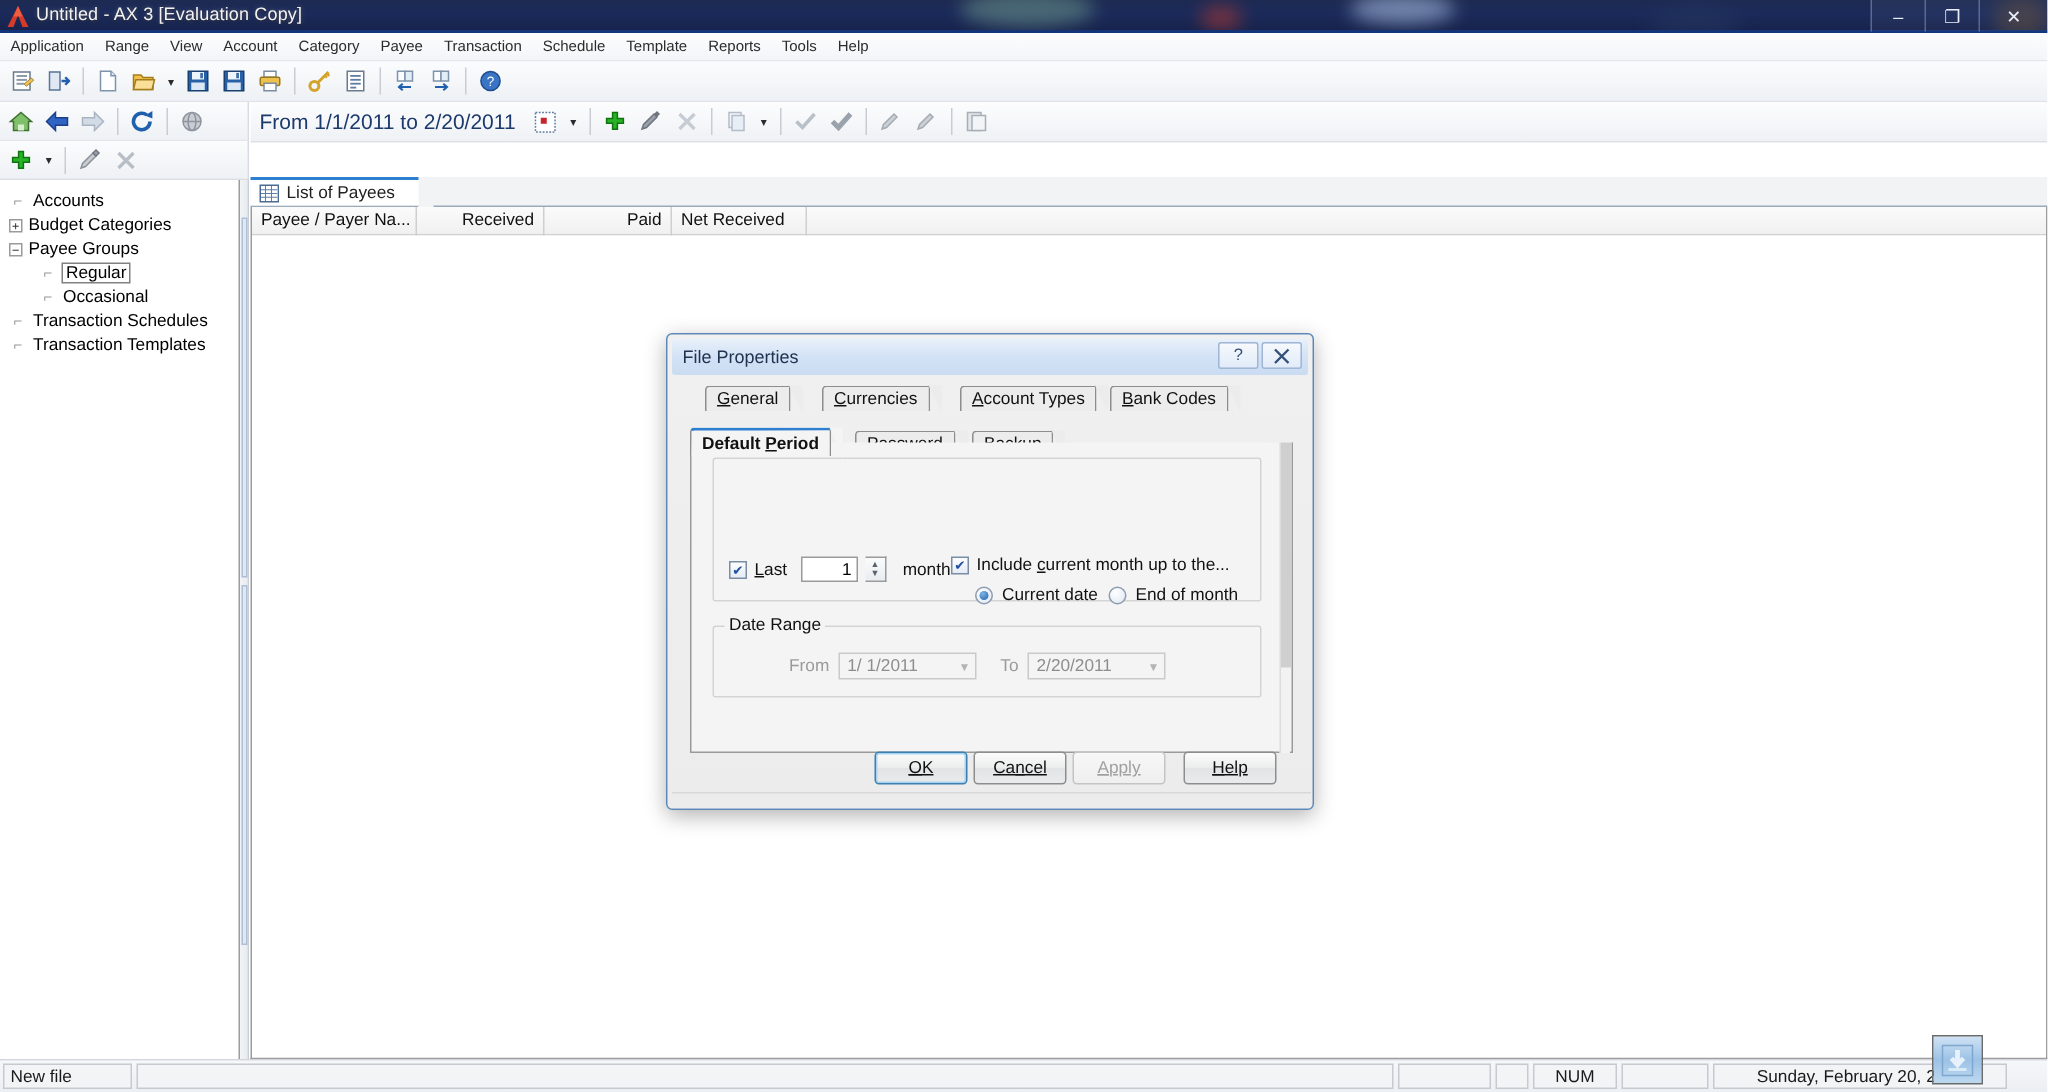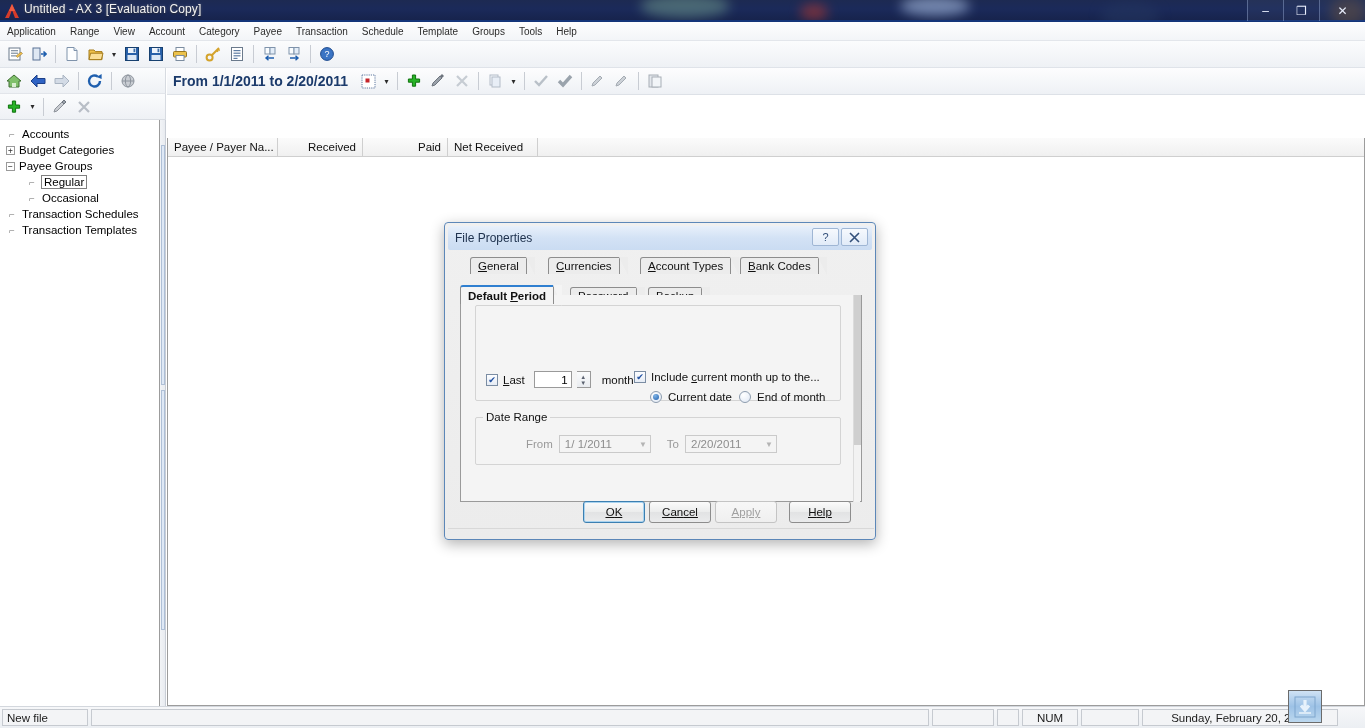--- a/index.html
+++ b/index.html
@@ -99,21 +99,21 @@
   }
   .splitter-grip { position:absolute; left:1px; width:4px; background:#dfe9f6; border:1px solid #aebfd6; }
 
   
   .periodbar {
     position: absolute; left: 167px; top: 68px; width: 1198px; height: 27px;
     background: linear-gradient(180deg,#fdfdfe 0%, #eef1f5 100%);
     border-bottom: 1px solid #dde1e7;
     display: flex; align-items: center; padding-left: 6px;
   }
-  .period-text { font-size: 14px; font-weight: bold; color: #1b3a6b; white-space: nowrap; }
+  .period-text { font-size: 14px; font-weight: normal; color: #1b3a6b; white-space: nowrap; }
 
   .captionbar {
     position: absolute; left: 167px; top: 95px; width: 1198px; height: 23px;
     background: linear-gradient(180deg,#eaf0fa 0%, #dce6f6 100%);
     border-bottom: 1px solid #c6d3e6;
     display: flex; align-items: center; padding-left: 8px;
   }
   .caption-text { font-size: 13px; font-weight: bold; color: #1b3a6b; }
 
   
@@ -325,21 +325,21 @@
   <div class="menubar">
     <div class="menuitem">Application</div>
     <div class="menuitem">Range</div>
     <div class="menuitem">View</div>
     <div class="menuitem">Account</div>
     <div class="menuitem">Category</div>
     <div class="menuitem">Payee</div>
     <div class="menuitem">Transaction</div>
     <div class="menuitem">Schedule</div>
     <div class="menuitem">Template</div>
-    <div class="menuitem">Groups</div>
+    <div class="menuitem">Reports</div>
     <div class="menuitem">Tools</div>
     <div class="menuitem">Help</div>
   </div>
 
   <div class="toolbar">
     <div class="tbtn">
       <svg width="16" height="16" viewBox="0 0 16 16">
           <rect x="2" y="2" width="11" height="12" fill="#fff" stroke="#6b7a8c"></rect>
           <rect x="4" y="4" width="7" height="1.3" fill="#8a98a8"></rect>
           <rect x="4" y="6.6" width="7" height="1.3" fill="#8a98a8"></rect>
@@ -596,20 +596,31 @@
     <div class="tsep"></div>
     <div class="tbtn">
       <svg width="18" height="16" viewBox="0 0 18 16">
           <rect x="3" y="2" width="9" height="12" fill="#e3e7ec" stroke="#a7aeb6"></rect>
           <rect x="6" y="4" width="9" height="10" fill="#f2f5f8" stroke="#a7aeb6"></rect>
         </svg>
     </div>
   </div>
 
 
+  <div class="tabstrip">
+    <div class="doc-tab">
+      <span class="tabicon">
+        <svg width="11" height="10" viewBox="0 0 11 10">
+            <rect x="0" y="0" width="11" height="10" fill="#fff"></rect>
+            <path d="M0 2.5 h11 M0 5 h11 M0 7.5 h11 M3 0 v10 M7 0 v10" stroke="#5b7ea8" stroke-width=".7"></path>
+          </svg>
+      </span>
+      <span>List of Payees</span>
+    </div>
+  </div>
 
   <div class="clientarea">
     <div class="listheader">
       <div class="hcell" style="width:110px;justify-content:flex-start">Payee / Payer Na...</div>
       <div class="hcell" style="width:85px;justify-content:flex-end">Received</div>
       <div class="hcell" style="width:85px;justify-content:flex-end">Paid</div>
       <div class="hcell" style="width:90px;justify-content:flex-start">Net Received</div>
       <div class="hcell" style="flex:1;border-right:none"></div>
     </div>
     <div style="height:548px;background:#fff"></div>

